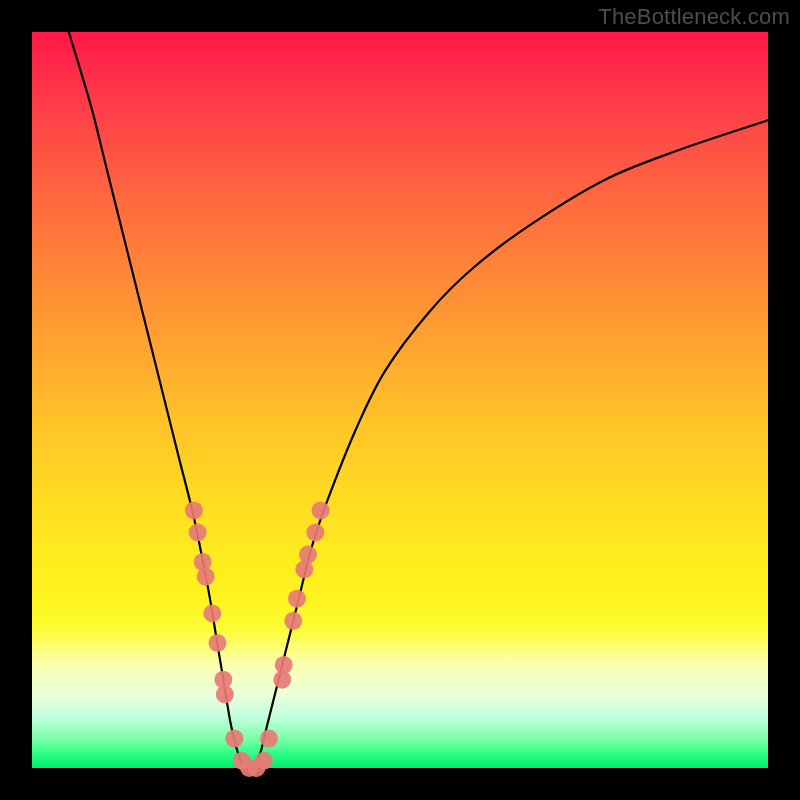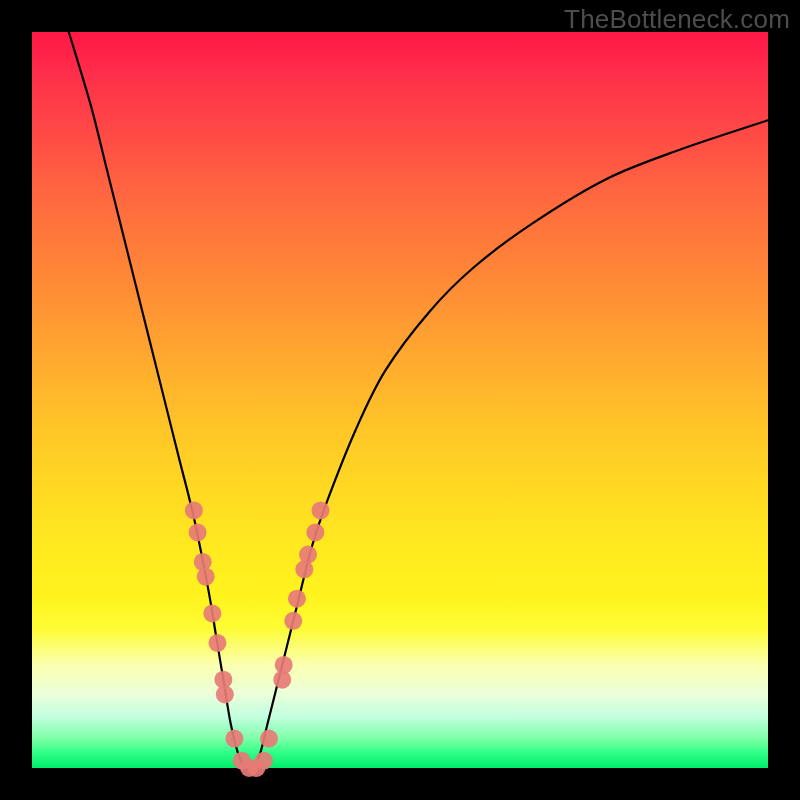--- a/index.html
+++ b/index.html
@@ -45,21 +45,21 @@
       #7dffa7 96%,
       #2dff87 98%,
       #00ed6a 100%
     );
   }
   .watermark {
     position: absolute;
     top: 4px;
     right: 10px;
     color: #4d4d4d;
-    font-size: 26px;
+    font-size: 22px;
     font-weight: 500;
     letter-spacing: 0.2px;
     z-index: 20;
     user-select: none;
     text-align: center;
   }
   svg.curve {
     position: absolute;
     left: 0;
     top: 0;

